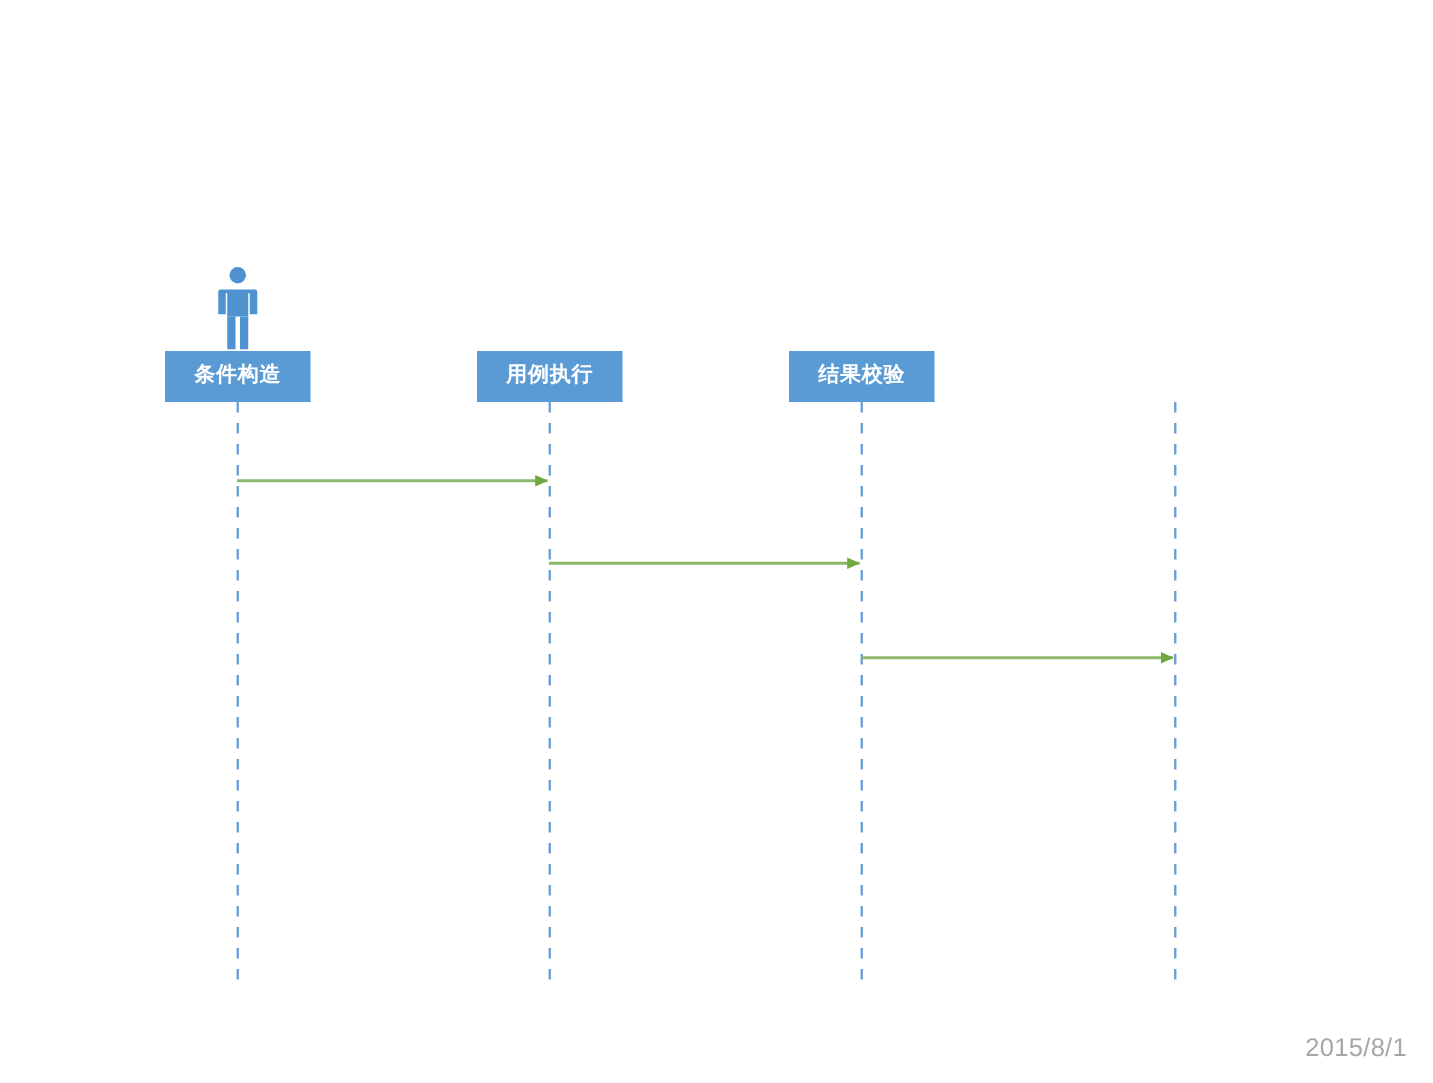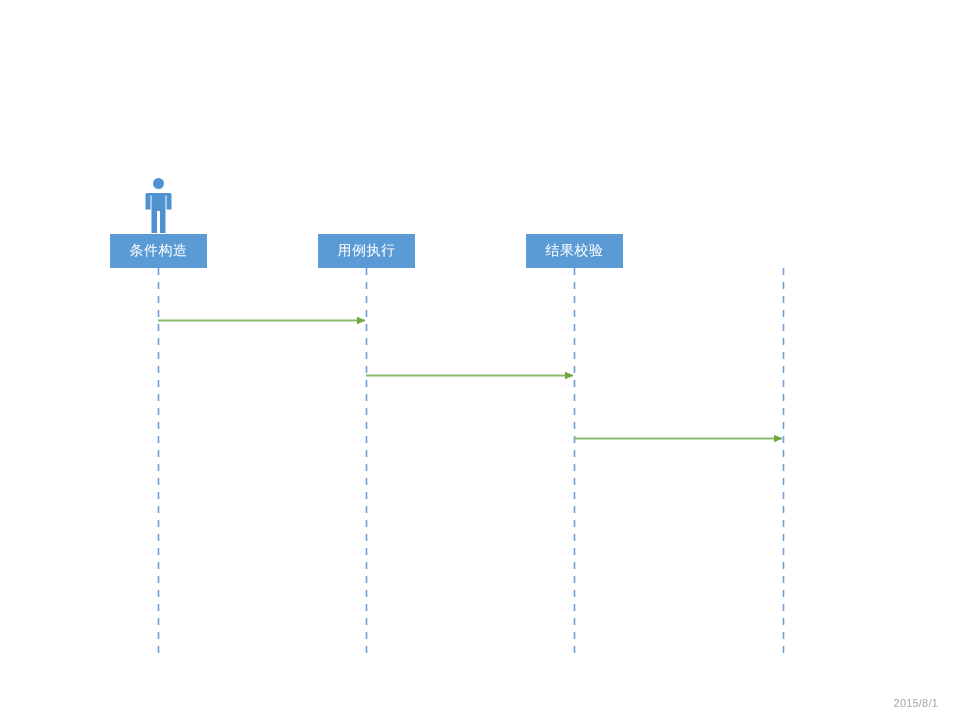--- a/index.html
+++ b/index.html
@@ -70,33 +70,33 @@
     width: 97px;
     background: #5B9BD5;
     box-sizing: border-box;
     display: flex;
     align-items: center;
     justify-content: center;
   }
   .lifeline-box-label {
     color: #ffffff;
     font-size: 14px;
-    font-weight: normal;
+    font-weight: bold;
     line-height: 16px;
     letter-spacing: 0.5px;
     white-space: nowrap;
     font-family: "Liberation Serif", "DejaVu Serif", serif;
   }
 
   
   #date-stamp {
     position: absolute;
     right: 17px;
     bottom: 13px;
-    font-size: 11px;
+    font-size: 17px;
     color: #a6a6a6;
     letter-spacing: 0.2px;
     white-space: nowrap;
   }
 </style>
 </head>
 <body>
 
 <div id="slide">
 

